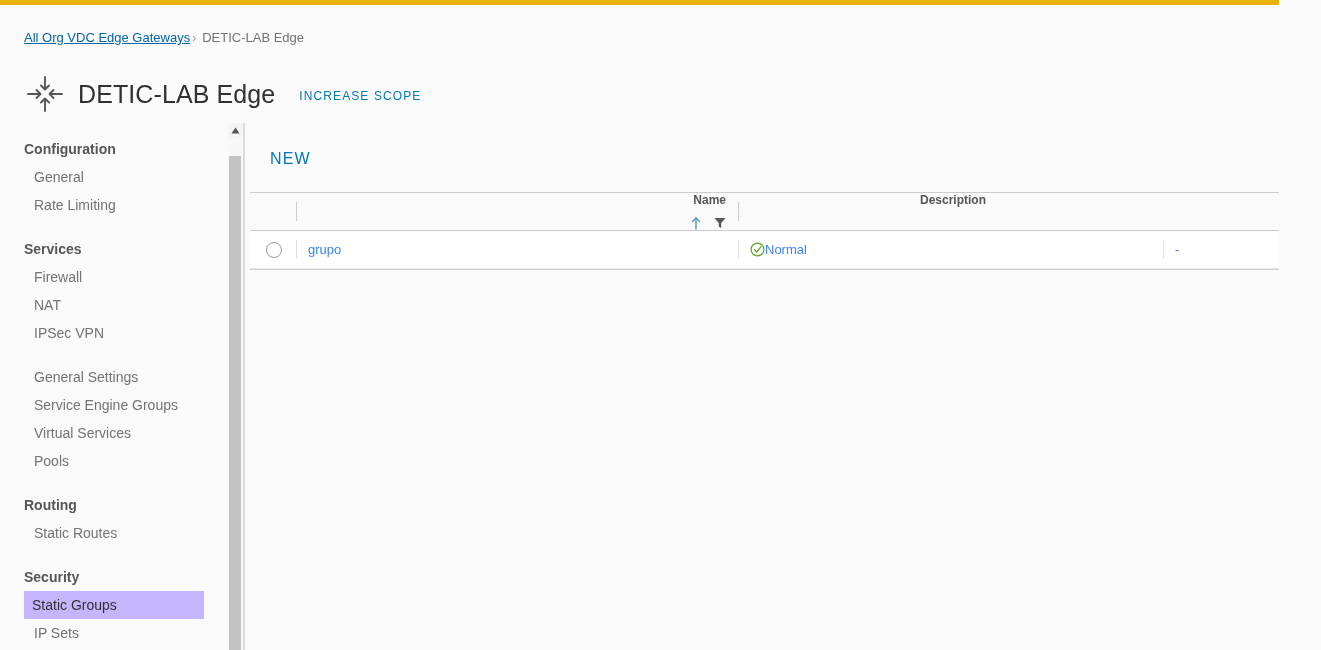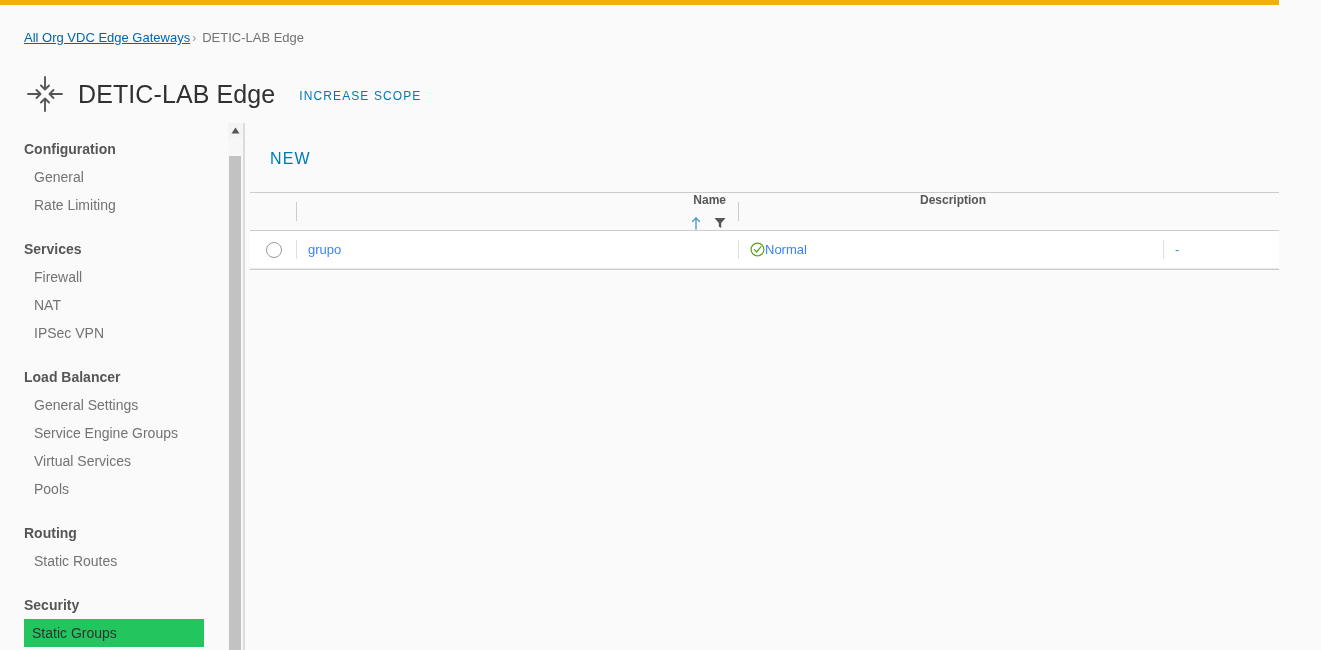--- a/index.html
+++ b/index.html
@@ -102,21 +102,21 @@
     color: #737373;
     padding: 3px 0 3px 34px;
     line-height: 22px;
     margin: 0 24px 0 24px;
     padding-left: 10px;
     cursor: pointer;
     border-radius: 0;
     white-space: nowrap;
   }
   .nav-item.selected {
-    background: #22c55e;
+    background: #c4b5fd;
     color: #313131;
     padding-left: 8px;
   }
   .nav-gap { height: 12px; }
 
   
   .sb-scroll {
     position: absolute;
     left: 228px; top: 118px;
     width: 16px; height: 532px;
@@ -297,21 +297,20 @@
       </div>
       <div class="nav-gap"></div>
       <div class="nav-group">
         <div class="nav-header">Services</div>
         <div class="nav-item">Firewall</div>
         <div class="nav-item">NAT</div>
         <div class="nav-item">IPSec VPN</div>
       </div>
       <div class="nav-gap"></div>
       <div class="nav-group">
-        <div class="nav-header">Load Balancer</div>
         <div class="nav-item">General Settings</div>
         <div class="nav-item">Service Engine Groups</div>
         <div class="nav-item">Virtual Services</div>
         <div class="nav-item">Pools</div>
       </div>
       <div class="nav-gap"></div>
       <div class="nav-group">
         <div class="nav-header">Routing</div>
         <div class="nav-item">Static Routes</div>
       </div>

